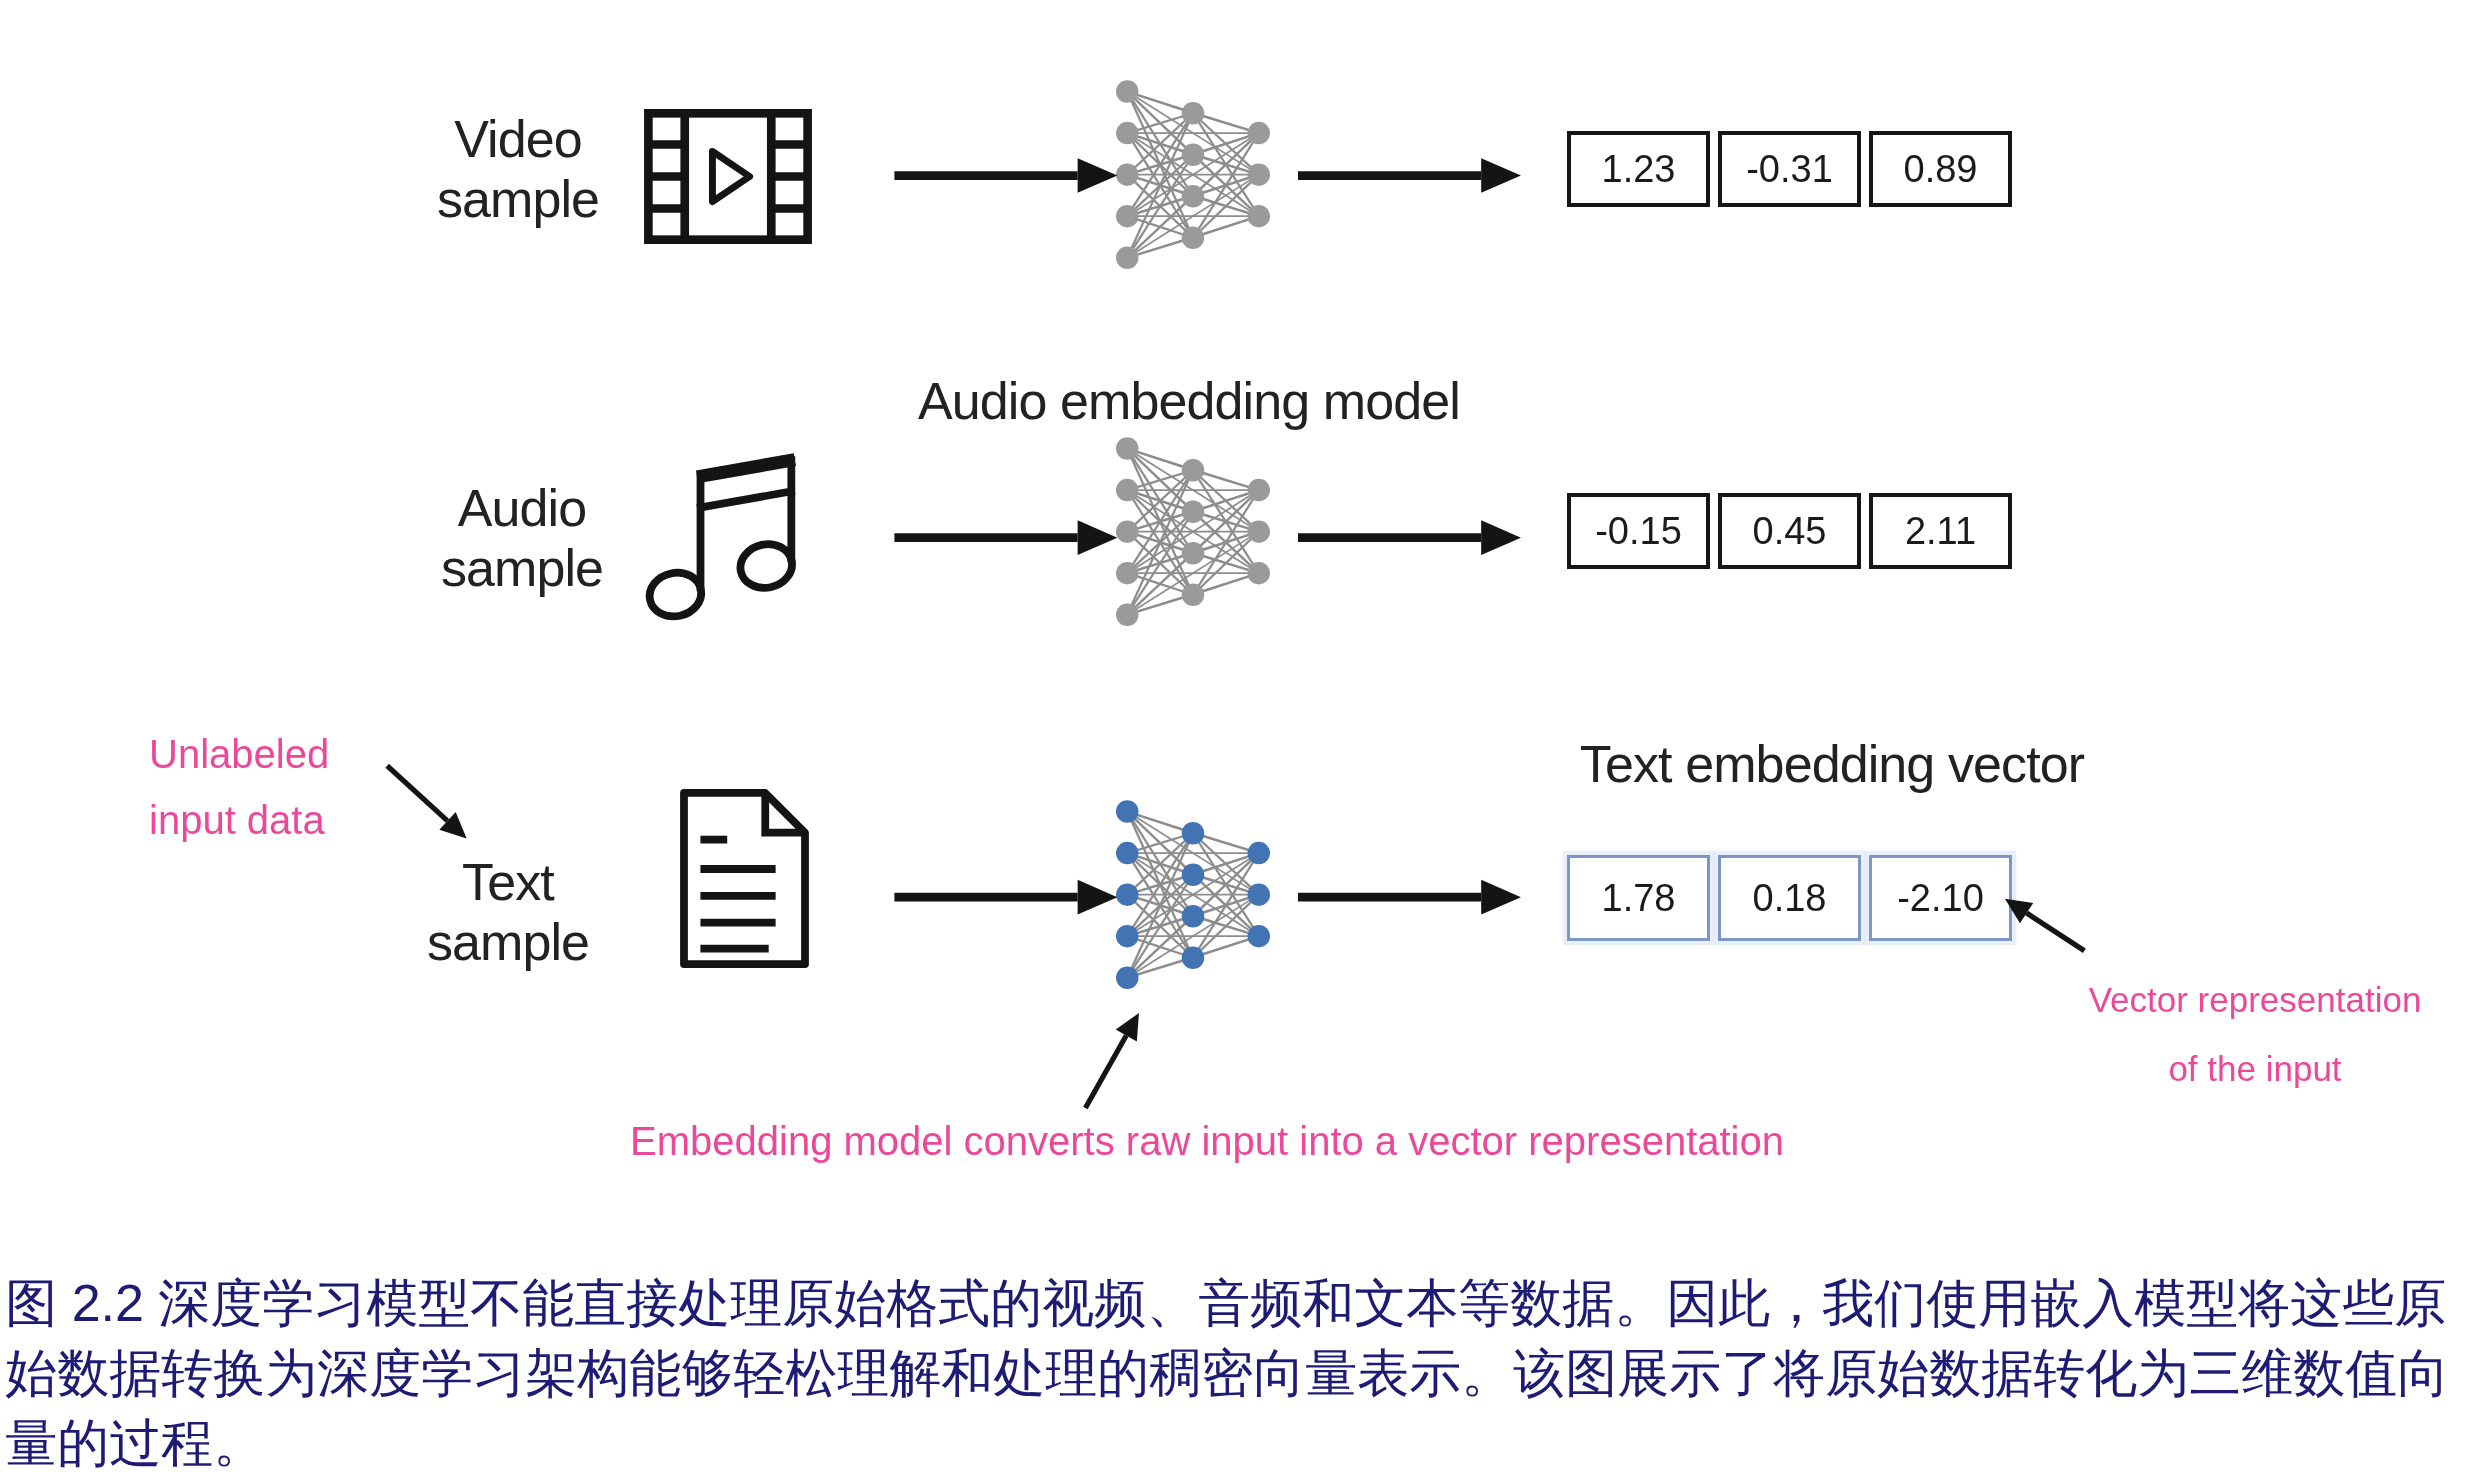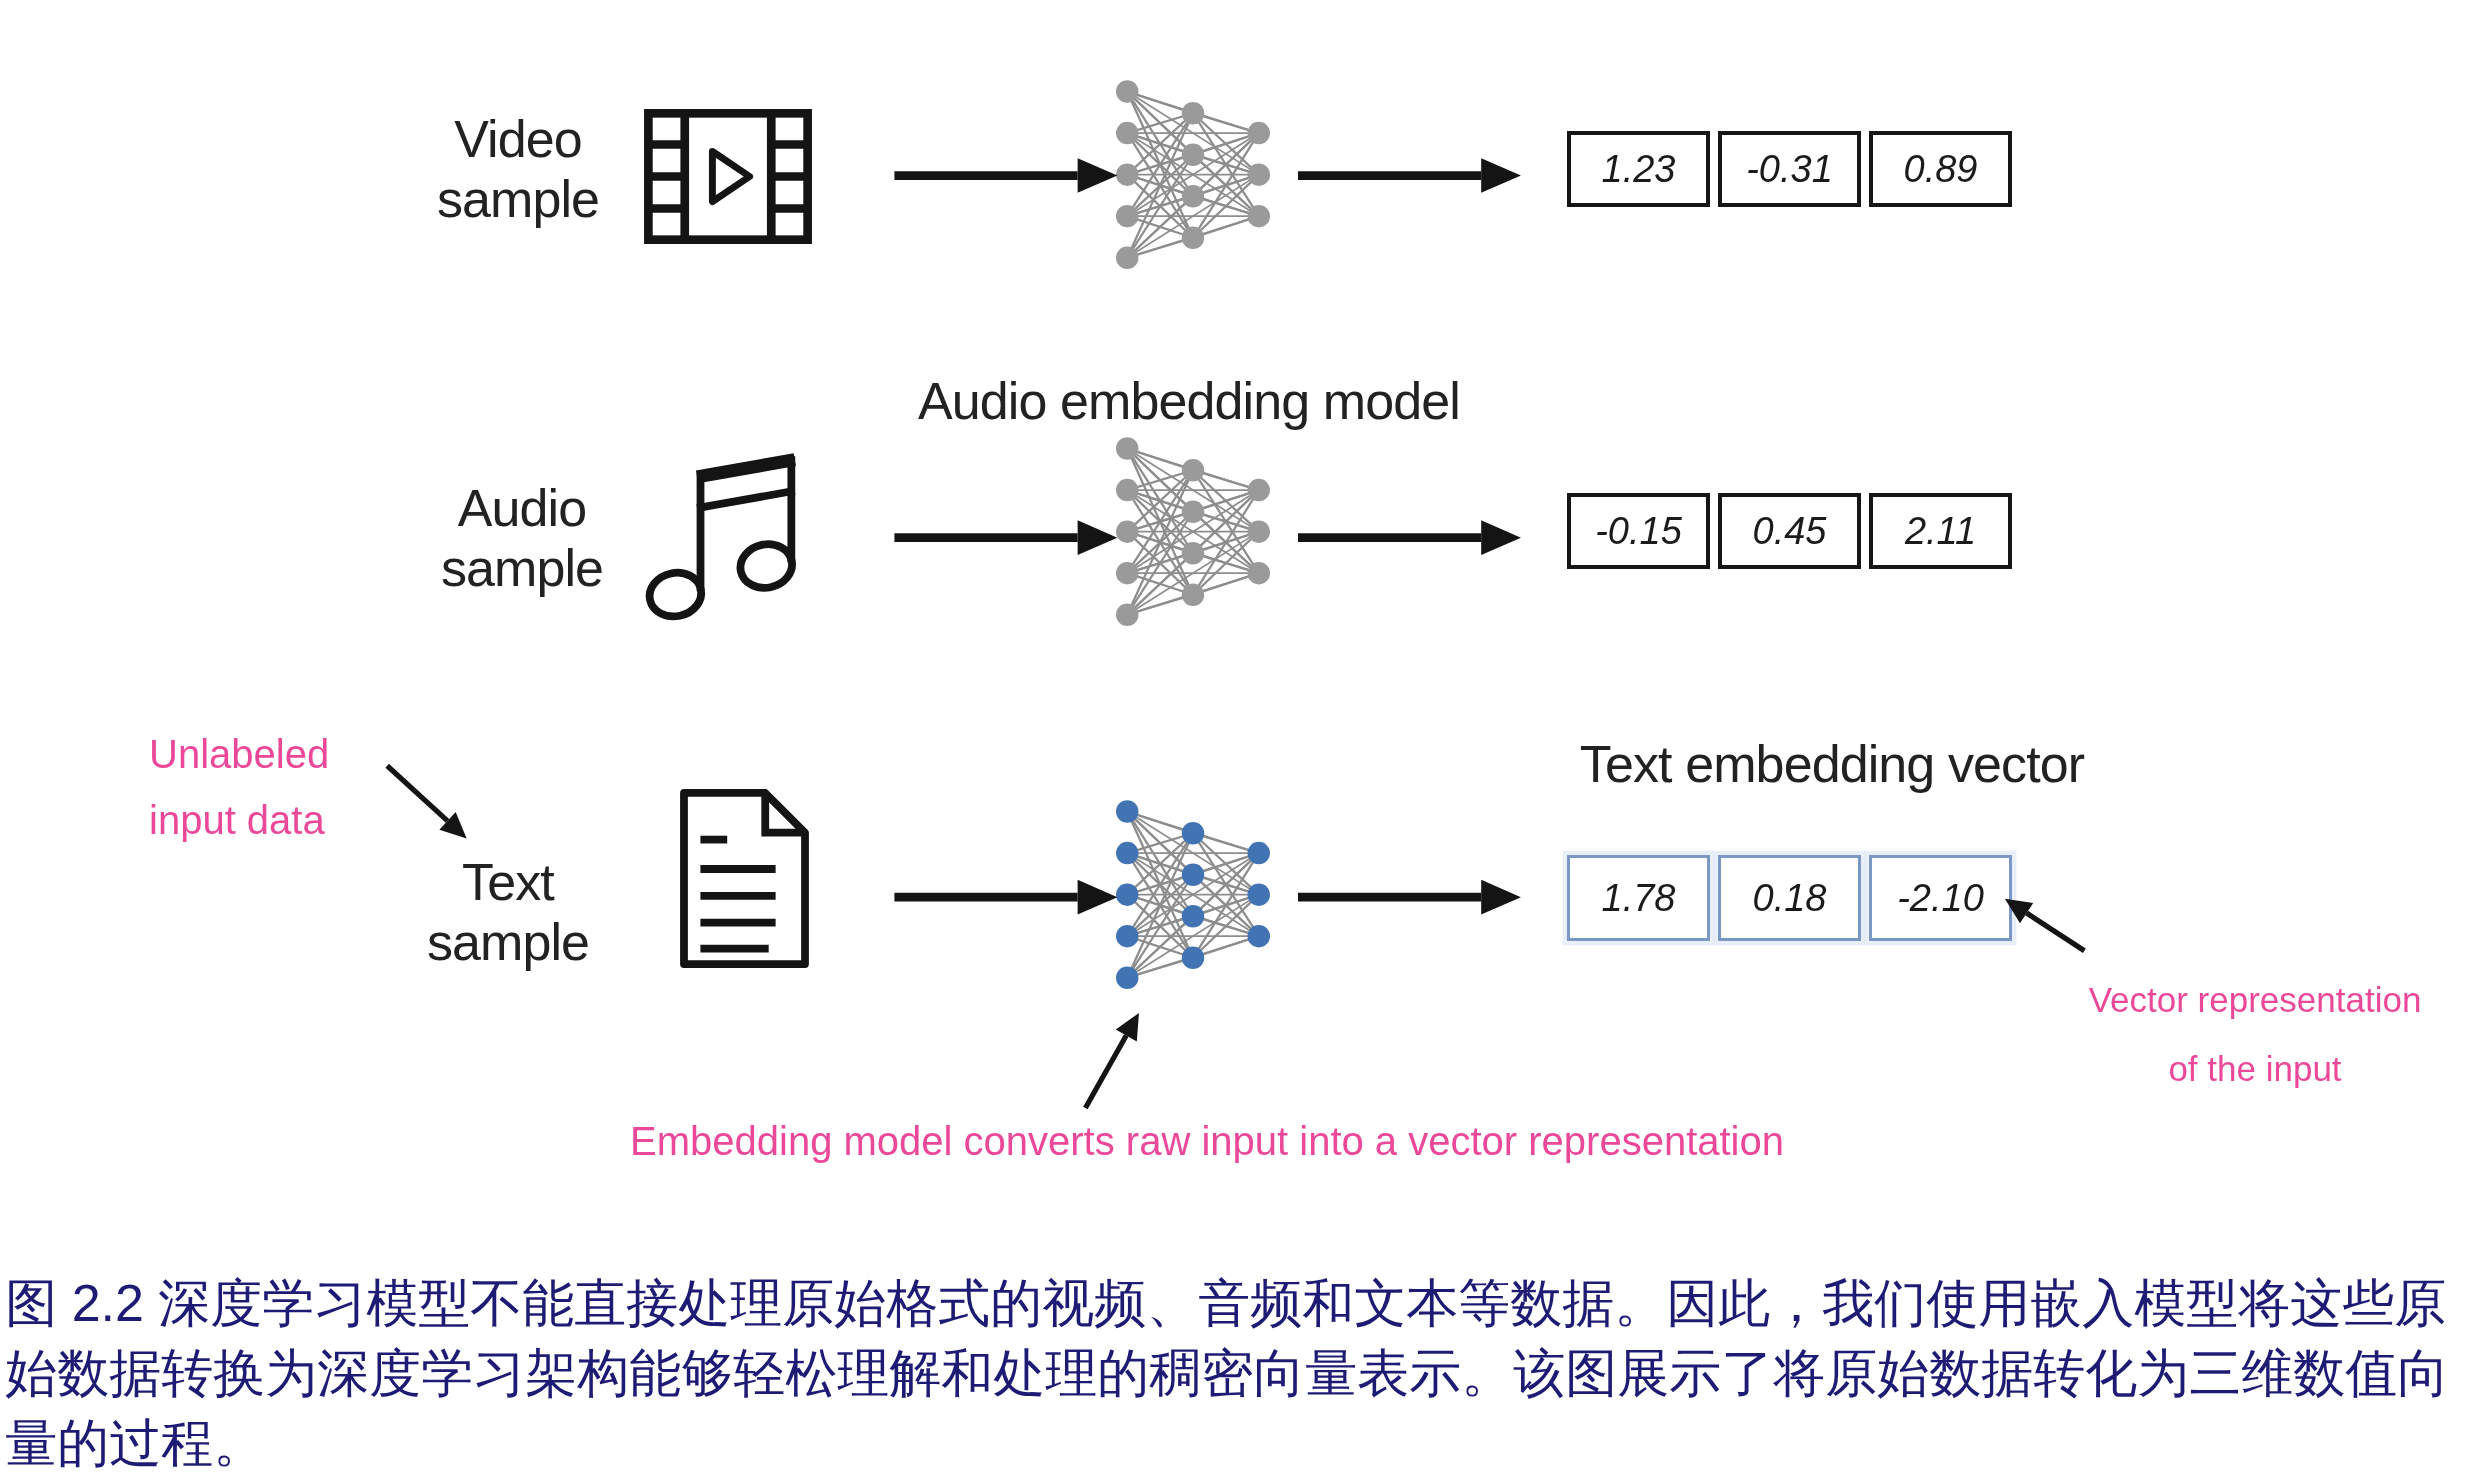--- a/index.html
+++ b/index.html
@@ -11,21 +11,21 @@
     position:absolute;transform:translate(-50%,-50%);
     font-size:52px;font-weight:400;color:#222;white-space:nowrap;letter-spacing:-0.9px;
   }
   .sample-label{
     position:absolute;transform:translate(-50%,-50%);
     font-size:52px;line-height:60px;font-weight:400;color:#222;text-align:center;white-space:nowrap;letter-spacing:-0.9px;
   }
   .vec-box{
     position:absolute;width:143px;height:76px;box-sizing:border-box;
     border:4.3px solid #161616;background:#fff;display:flex;align-items:center;justify-content:center;
-    font-size:38px;color:#1b1b1b;font-style:italic;
+    font-size:38px;color:#1b1b1b;
   }
   .vec-box.blue{
     border:3.5px solid var(--blue-border,#7b97c4);
     height:86px;
     box-shadow:0 0 0 4.3px rgba(175,197,230,0.28);
   }
   .hand-note{
     position:absolute;font-weight:400;color:#ec4899;
   }
   #unlabeled-note{left:149px;top:721px;font-size:40px;line-height:66px;text-align:left;}

